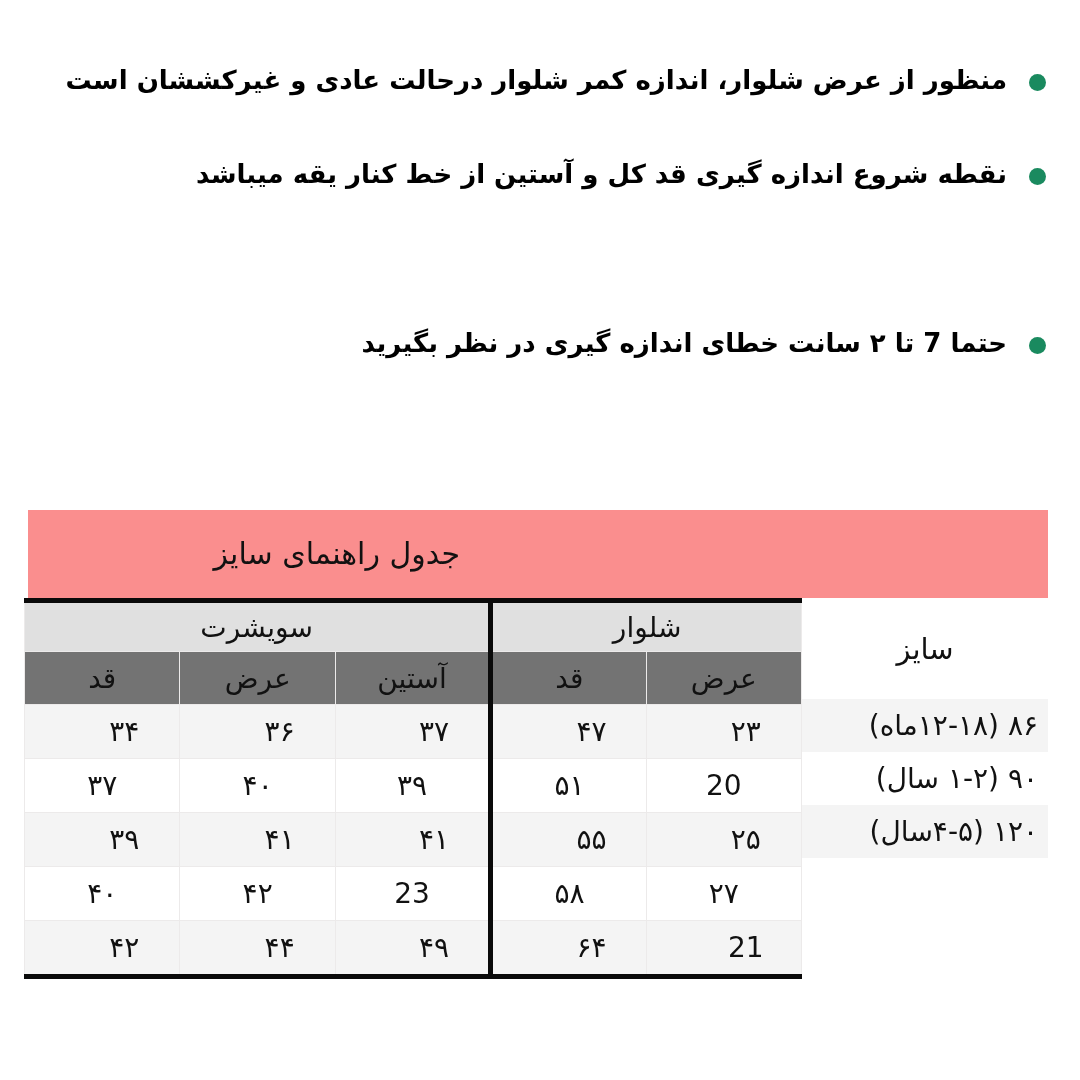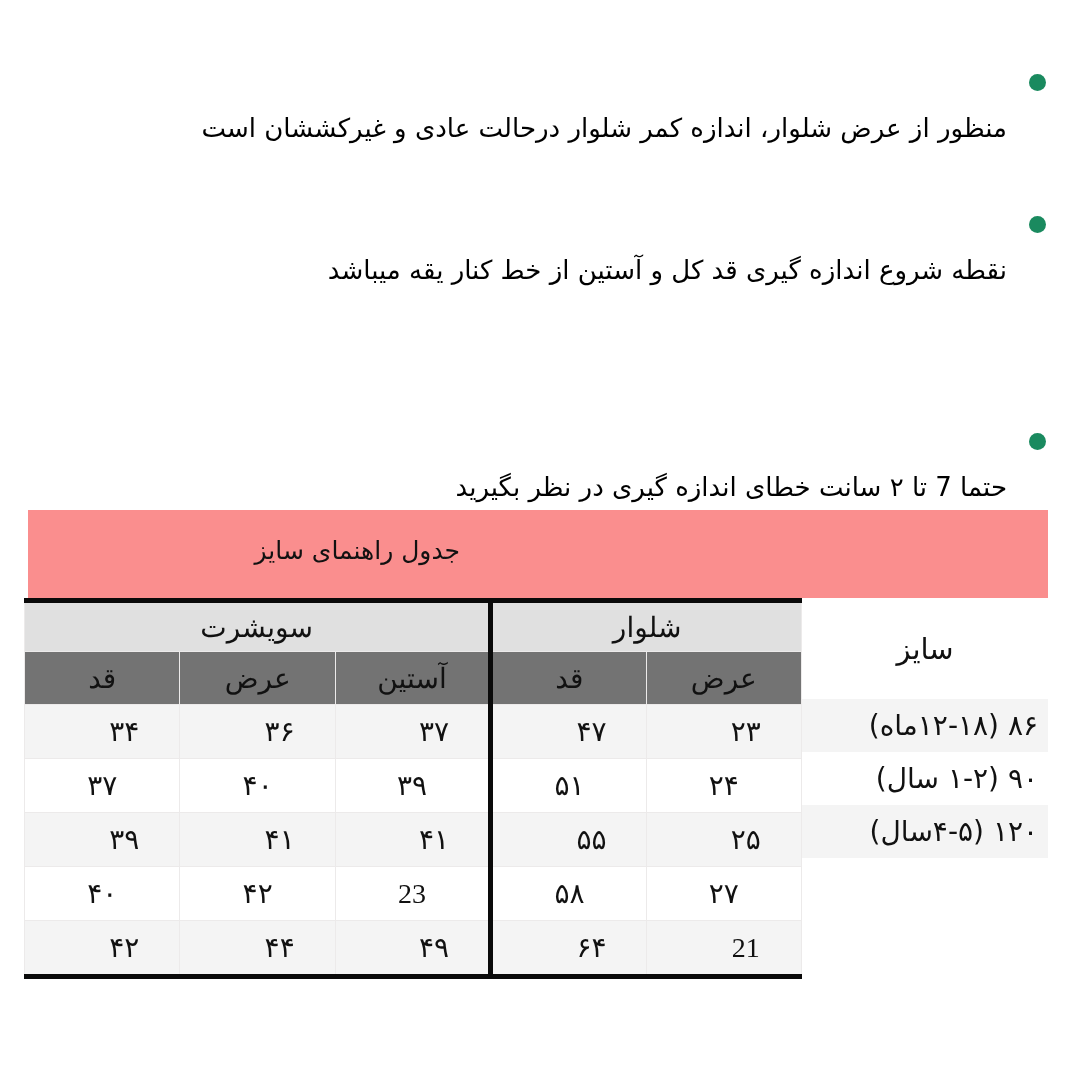--- a/index.html
+++ b/index.html
@@ -40,26 +40,25 @@
     flex: 0 0 auto;
     width: 17px;
     height: 17px;
     border-radius: 50%;
     background: #1a8a5f;
     margin-top: 12px;
     margin-left: 22px;
   }
   .note-text {
     font-size: 26px;
-    font-weight: normal;
+    font-weight: bold;
     color: #000000;
     line-height: 1.45;
     letter-spacing: -0.3px;
     white-space: nowrap;
-    margin-top: 48px;
   }
 
   
   .size-table-block {
     position: absolute;
     top: 510px;
     right: 32px;
     left: 28px;
     height: 462px;
   }
@@ -70,21 +69,21 @@
     right: 0;
     width: 1020px;
     height: 88px;
     background: #fa8e8e;
     box-sizing: border-box;
   }
   .table-banner-title {
     position: absolute;
     top: 26px;
     right: 588px;
-    font-size: 25px;
+    font-size: 30px;
     color: #111111;
     font-weight: normal;
     white-space: nowrap;
     text-align: center;
   }
 
   .grid-wrap {
     position: absolute;
     top: 88px;
     right: 0;
@@ -105,21 +104,20 @@
   }
   .measure-table td,
   .measure-table th {
     padding: 0;
     margin: 0;
     text-align: center;
     vertical-align: middle;
     font-weight: normal;
     color: #111111;
     border: 1px solid #eceaea;
-    font-family: Liberation Serif, serif;
   }
 
   .group-head {
     background: #e0e0e0;
     font-size: 28px;
     height: 48px;
   }
   .col-head {
     background: #737373;
     font-size: 28px;
@@ -216,21 +214,21 @@
       </thead>
       <tbody>
         <tr class="row-alt">
           <td class="data-cell">۲۳</td>
           <td class="data-cell">۴۷</td>
           <td class="data-cell divider-right">۳۷</td>
           <td class="data-cell">۳۶</td>
           <td class="data-cell">۳۴</td>
         </tr>
         <tr>
-          <td class="data-cell">۲۴</td>
+          <td class="data-cell">20</td>
           <td class="data-cell">۵۱</td>
           <td class="data-cell divider-right">۳۹</td>
           <td class="data-cell">۴۰</td>
           <td class="data-cell">۳۷</td>
         </tr>
         <tr class="row-alt">
           <td class="data-cell">۲۵</td>
           <td class="data-cell">۵۵</td>
           <td class="data-cell divider-right">۴۱</td>
           <td class="data-cell">۴۱</td>

